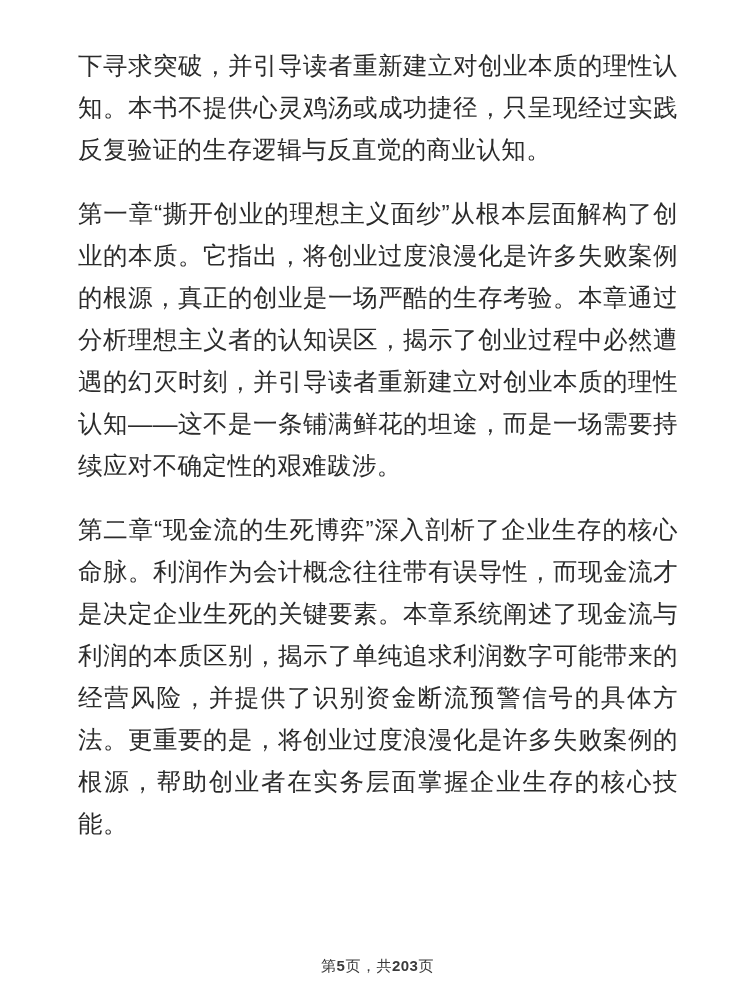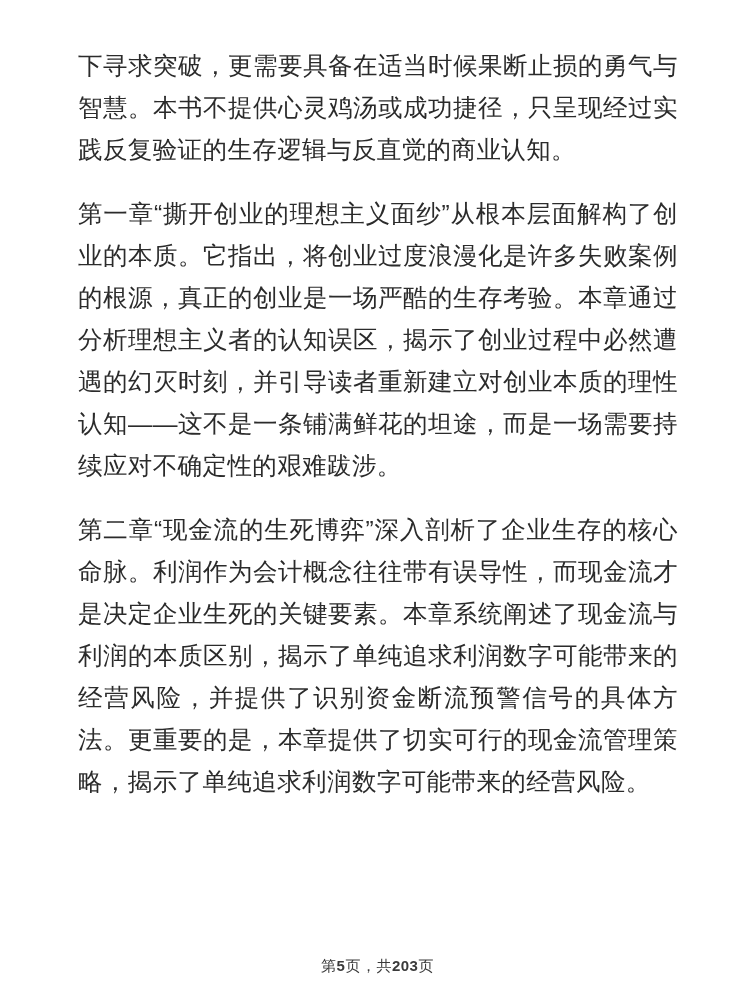--- a/index.html
+++ b/index.html
@@ -52,22 +52,22 @@
   .footer .num {
     font-weight: bold;
   }
 </style>
 </head>
 <body>
 
 <div class="page">
 
   <div class="body-text">
-    <p class="para">下寻求突破，更需要具备在适当时候果断止损的勇气与智慧。本书不提供心灵鸡汤或成功捷径，只呈现经过实践反复验证的生存逻辑与反直觉的商业认知。</p>
+    <p class="para">下寻求突破，并引导读者重新建立对创业本质的理性认知。本书不提供心灵鸡汤或成功捷径，只呈现经过实践反复验证的生存逻辑与反直觉的商业认知。</p>
     <p class="para">第一章“撕开创业的理想主义面纱”从根本层面解构了创业的本质。它指出，将创业过度浪漫化是许多失败案例的根源，真正的创业是一场严酷的生存考验。本章通过分析理想主义者的认知误区，揭示了创业过程中必然遭遇的幻灭时刻，并引导读者重新建立对创业本质的理性认知——这不是一条铺满鲜花的坦途，而是一场需要持续应对不确定性的艰难跋涉。</p>
-    <p class="para">第二章“现金流的生死博弈”深入剖析了企业生存的核心命脉。利润作为会计概念往往带有误导性，而现金流才是决定企业生死的关键要素。本章系统阐述了现金流与利润的本质区别，揭示了单纯追求利润数字可能带来的经营风险，并提供了识别资金断流预警信号的具体方法。更重要的是，本章提供了切实可行的现金流管理策略，揭示了单纯追求利润数字可能带来的经营风险。</p>
+    <p class="para">第二章“现金流的生死博弈”深入剖析了企业生存的核心命脉。利润作为会计概念往往带有误导性，而现金流才是决定企业生死的关键要素。本章系统阐述了现金流与利润的本质区别，揭示了单纯追求利润数字可能带来的经营风险，并提供了识别资金断流预警信号的具体方法。更重要的是，将创业过度浪漫化是许多失败案例的根源，帮助创业者在实务层面掌握企业生存的核心技能。</p>
   </div>
 
   <div class="footer">
     <span>第</span><span class="num">5</span><span>页，共</span><span class="num">203</span><span>页</span>
   </div>
 
 </div>
 
 </body></html>

